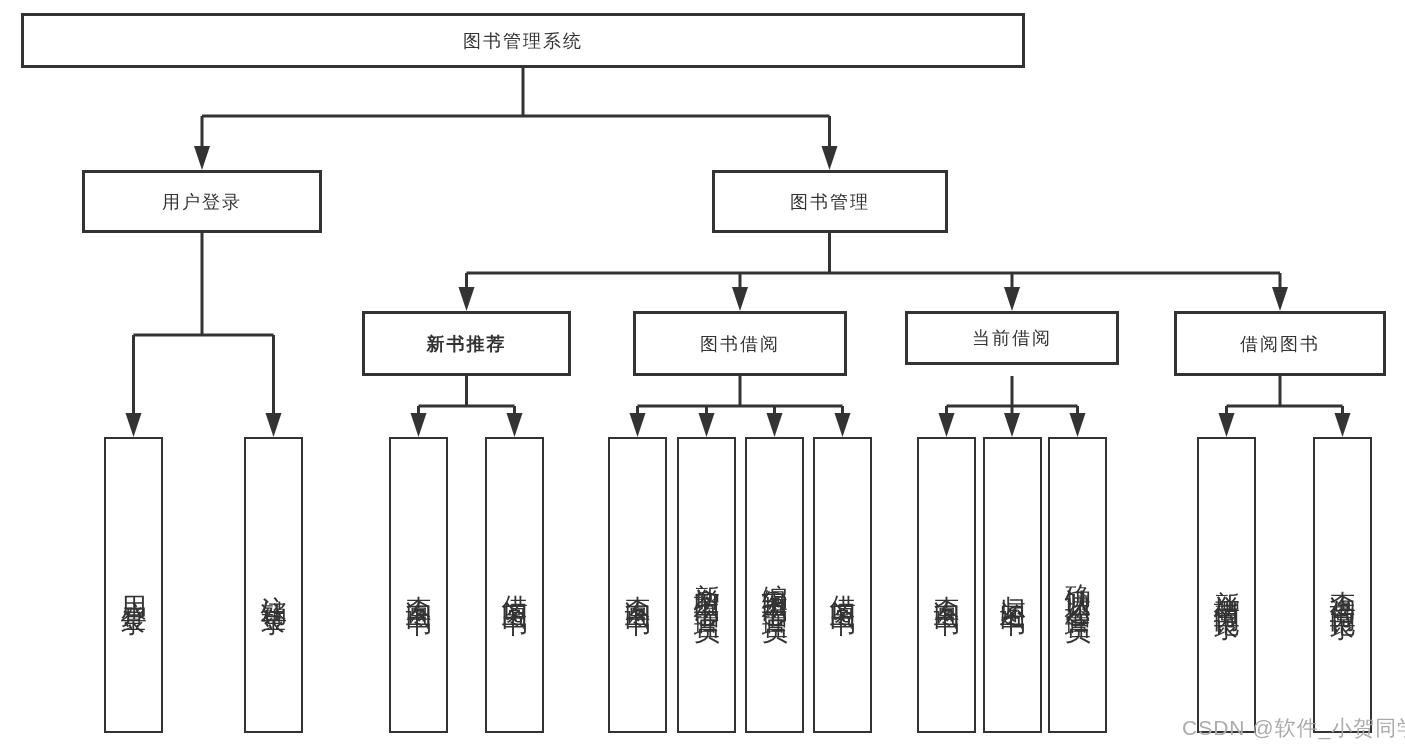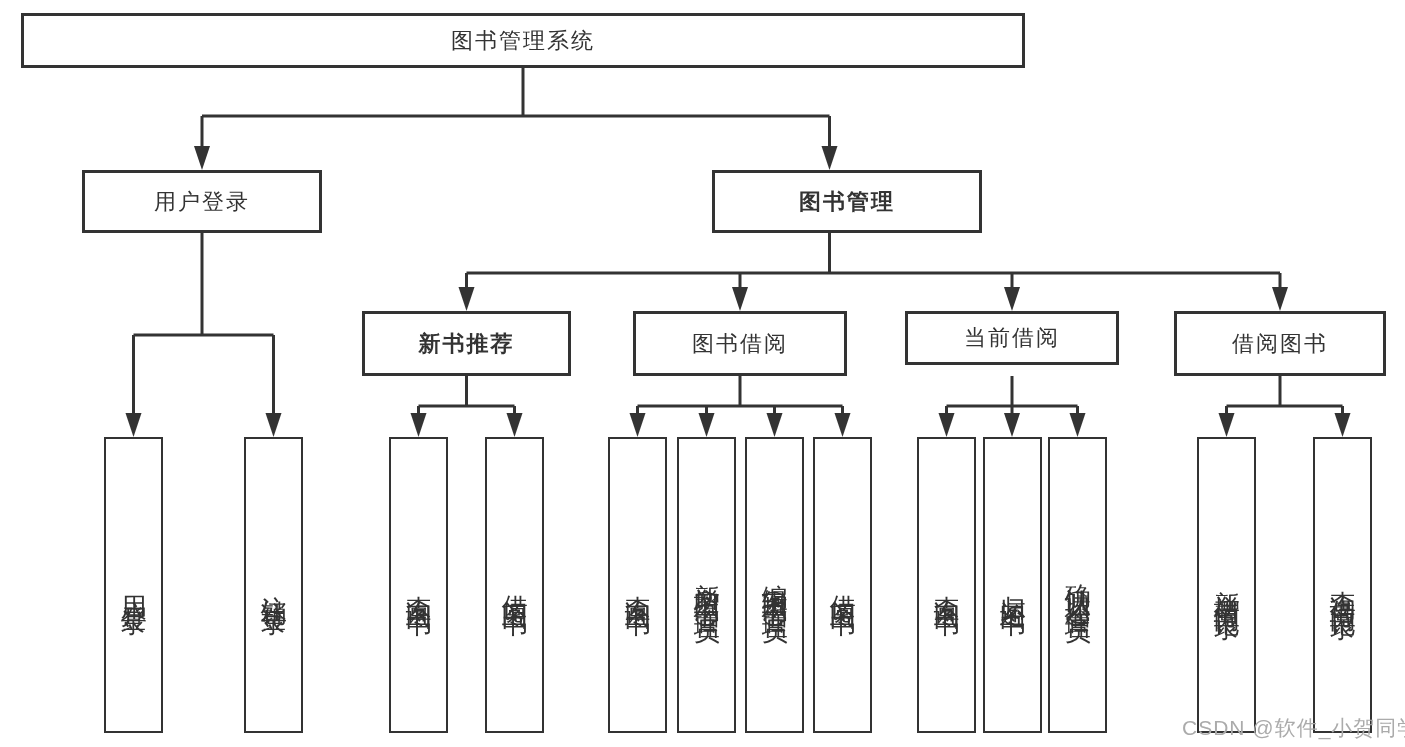--- a/index.html
+++ b/index.html
@@ -18,21 +18,21 @@
   }
   .box {
     position: absolute;
     box-sizing: border-box;
     border: 3px solid #333333;
     background: #ffffff;
     display: flex;
     align-items: center;
     justify-content: center;
     color: #333333;
-    font-size: 22px;
+    font-size: 18px;
     letter-spacing: 2px;
     text-align: center;
   }
   .leaf {
     border-width: 2.5px;
     font-size: 26px;
     letter-spacing: 0;
   }
   .leaf .vtext {
     writing-mode: vertical-rl;
@@ -115,21 +115,21 @@
     <path class="connector-line" d="M1226.5 406 H1342.5"></path>
     <path class="connector-line" d="M1226.5 406 V417"></path>
     <path class="connector-line" d="M1342.5 406 V417"></path>
     <polygon class="arrowhead" points="1218.5,413 1234.5,413 1226.5,437"></polygon>
     <polygon class="arrowhead" points="1334.5,413 1350.5,413 1342.5,437"></polygon>
   </svg>
 
   <div class="box" style="left:21px; top:13px; width:1004px; height:55px;">图书管理系统</div>
 
   <div class="box" style="left:82px; top:170px; width:240px; height:63px;">用户登录</div>
-  <div class="box" style="left:712px; top:170px; width:270px; height:63px;font-weight:bold;">图书管理</div>
+  <div class="box" style="left:712px; top:170px; width:236px; height:63px;">图书管理</div>
 
   <div class="box" style="left:362px; top:311px; width:209px; height:65px;font-weight:bold;">新书推荐</div>
   <div class="box" style="left:633px; top:311px; width:214px; height:65px;">图书借阅</div>
   <div class="box" style="left:905px; top:311px; width:214px; height:54px;">当前借阅</div>
   <div class="box" style="left:1174px; top:311px; width:212px; height:65px;">借阅图书</div>
 
   <div class="box leaf" style="left:104px; top:437px; width:59px; height:296px;">
     <span class="vtext">用户登录</span>
   </div>
   <div class="box leaf" style="left:244px; top:437px; width:59px; height:296px;">

